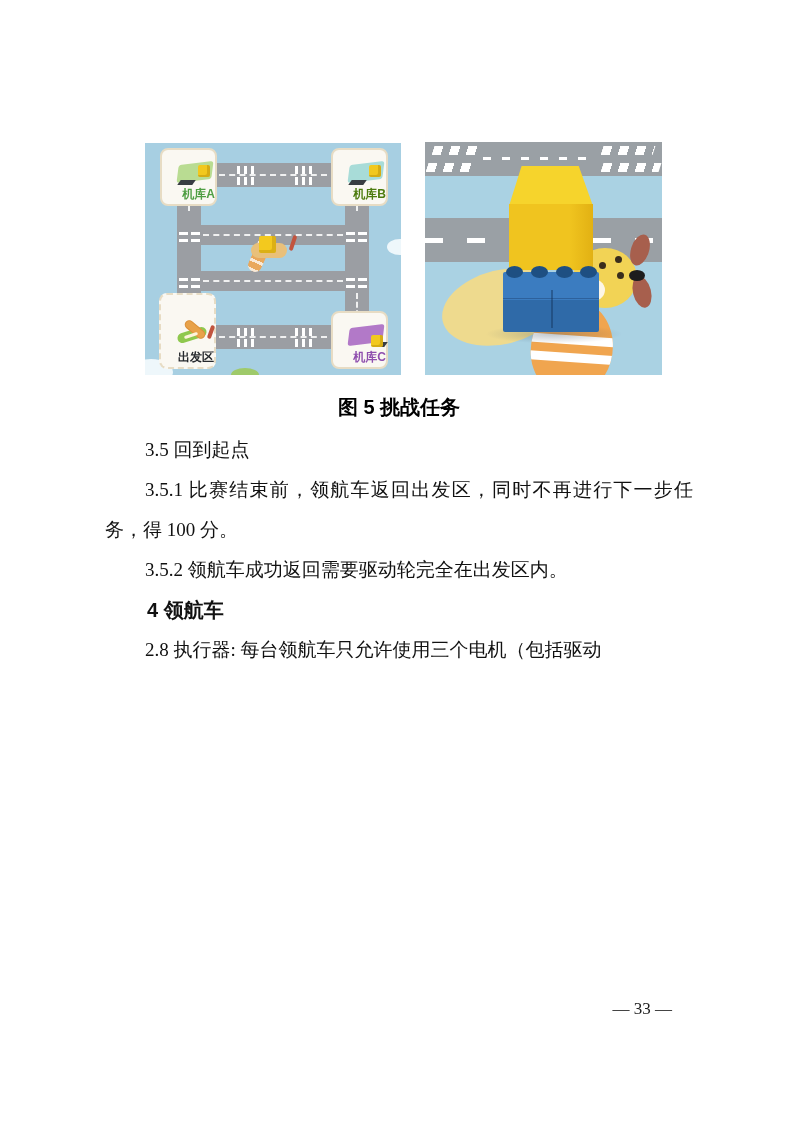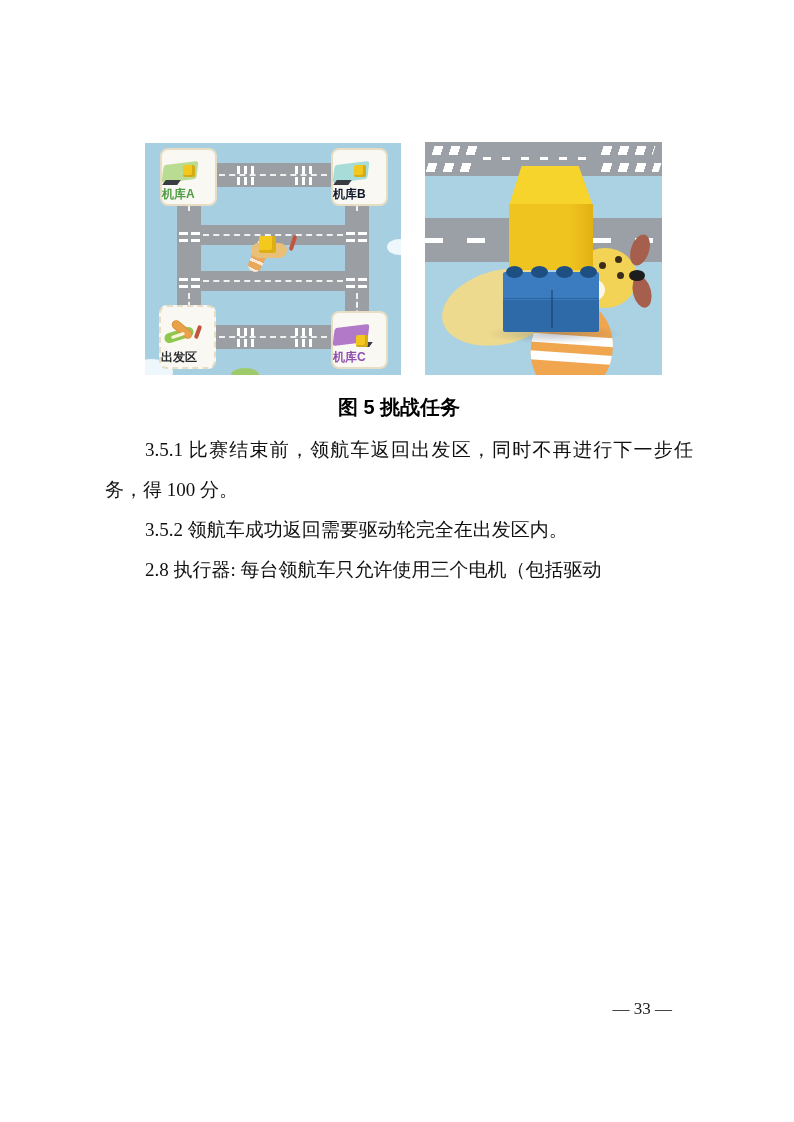--- a/index.html
+++ b/index.html
@@ -20,25 +20,25 @@
   .rh4{left:26px;right:26px;top:182px;height:24px;}
   .rv1{left:32px;width:24px;top:28px;bottom:28px;}
   .rv2{right:32px;width:24px;top:28px;bottom:28px;}
   .dash-h{position:absolute;height:0;border-top:2px dashed rgba(255,255,255,.85);}
   .dash-v{position:absolute;width:0;border-left:2px dashed rgba(255,255,255,.85);}
   .cw{position:absolute;background:repeating-linear-gradient(90deg,#fff 0 3px,transparent 3px 7px);width:17px;height:8px;}
   .cwv{position:absolute;background:repeating-linear-gradient(0deg,#fff 0 3px,transparent 3px 7px);width:9px;height:14px;}
 
   .tile{position:absolute;width:57px;height:58px;background:#faf8f2;
     border:2px solid #e7dcc4;border-radius:8px;box-sizing:border-box;
-    display:flex;flex-direction:column;align-items:flex-start;justify-content:flex-end;}
-  .tile-bl{border-style:dashed;height:64px;}
+    display:flex;flex-direction:column;align-items:flex-end;justify-content:flex-end;}
+  .tile-bl{border-style:dashed;height:76px;}
   .tile-label{font-family:"Liberation Sans","DejaVu Sans",sans-serif;
     font-weight:bold;font-size:12px;line-height:15px;padding-bottom:2px;}
-  .lab-a{color:#4f9e43;} .lab-b{color:#0f172a;} .lab-c{color:#8f4fae;} .lab-s{color:#26292d;}
+  .lab-a{color:#4f9e43;} .lab-b{color:#4d7c0f;} .lab-c{color:#8f4fae;} .lab-s{color:#26292d;}
 
   .bldg{position:relative;width:38px;height:26px;margin-bottom:1px;}
   .bldg .mass{position:absolute;left:1px;top:3px;width:34px;height:18px;border-radius:3px;
     transform:skewX(-14deg) rotate(-7deg);}
   .mass-a{background:#b9dc92;} .mass-b{background:#a8dcd8;} .mass-c{background:#b279c8;}
   .bldg .mini-cube{position:absolute;right:5px;top:5px;width:12px;height:12px;background:#f2c81e;border-radius:2px;
     box-shadow:inset -3px -2px 0 rgba(160,120,0,.35);}
   .bldg .slot{position:absolute;left:2px;bottom:1px;width:15px;height:5px;background:#383d42;transform:skewX(-35deg);}
   .bldg-c .mini-cube{right:3px;top:auto;bottom:2px;}
   .bldg-c .slot{left:auto;right:0;bottom:2px;width:10px;}
@@ -224,20 +224,22 @@
       <div class="stud" style="left:53px;"></div>
       <div class="stud" style="left:77px;"></div>
       <div class="seam-v"></div>
       <div class="seam-h"></div>
     </div>
   </div>
 
   <div class="caption">图 5 挑战任务</div>
 
   <div class="bodytext">
+    <p>3.5 回到起点</p>
     <p>3.5.1 比赛结束前，领航车返回出发区，同时不再进行下一步任务，得 100 分。</p>
     <p>3.5.2 领航车成功返回需要驱动轮完全在出发区内。</p>
+    <p class="h4">4 领航车</p>
     <p>2.8 执行器: 每台领航车只允许使用三个电机（包括驱动</p>
   </div>
 
   <div class="pagenum">— 33 —</div>
 
 </div>
 
 </body></html>

